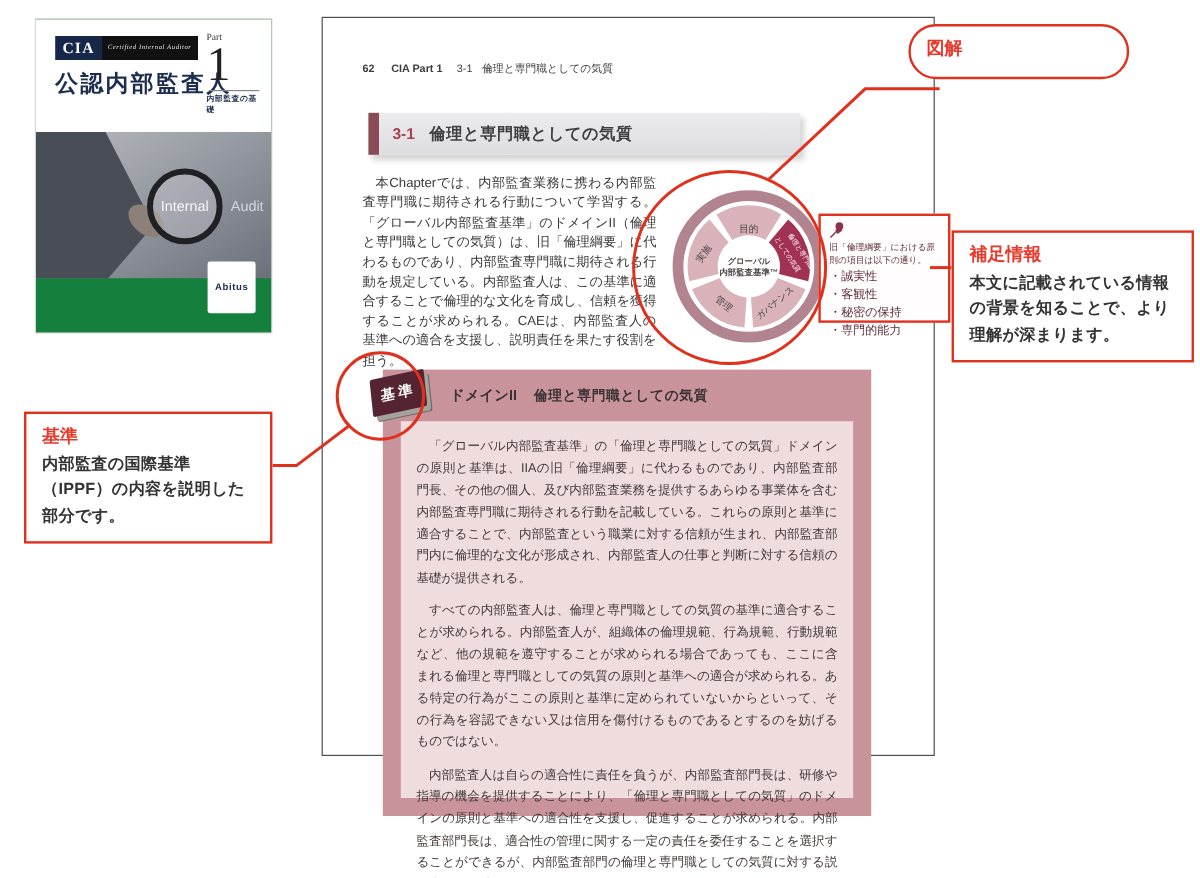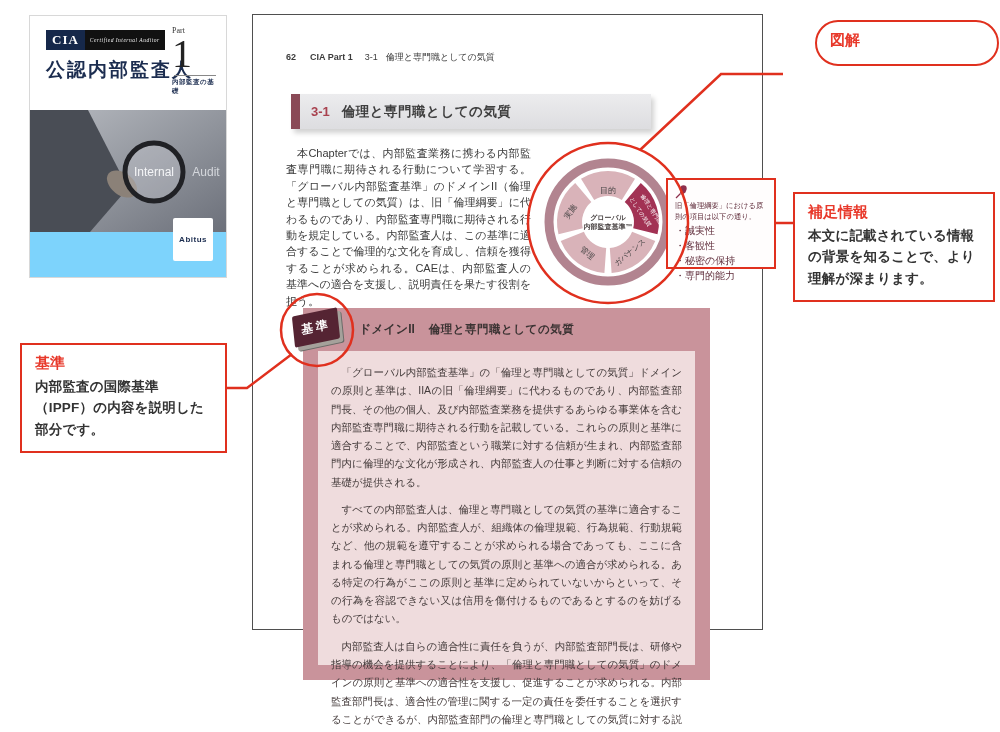--- a/index.html
+++ b/index.html
@@ -3,36 +3,36 @@
 <meta charset="utf-8">
 <style>
   * { margin:0; padding:0; box-sizing:border-box; }
   html,body { width:1000px; height:732px; }
   body { font-family:"Liberation Sans", sans-serif; background:#ffffff; position:relative; overflow:hidden; }
 
   
   .canvas { position:absolute; inset:0; width:1000px; height:732px; }
 
   
-  .cover { position:absolute; left:30px; top:16px; width:196px; height:261px; background:#7dd3fc; box-shadow:0 0 0 1px #d8d8d8; overflow:hidden; }
+  .cover { position:absolute; left:30px; top:16px; width:196px; height:261px; background:#15803d; box-shadow:0 0 0 1px #d8d8d8; overflow:hidden; }
   .cover-top { position:relative; background:#ffffff; height:94px; padding:14px 12px 0 16px; }
   .cia-badge { display:inline-flex; align-items:stretch; }
   .cia-badge .cia { background:#16284a; color:#fff; font-family:"Liberation Serif", serif; font-size:13px; font-weight:bold; padding:2px 6px; letter-spacing:1px; }
   .cia-badge .cia-sub { background:#111111; color:#eee; font-family:"Liberation Serif", serif; font-style:italic; font-size:5.5px; padding:0 5px; display:flex; align-items:center; letter-spacing:0.5px; }
   .cover-title { font-family:"Liberation Serif", serif; color:#1c2d50; font-size:19px; font-weight:bold; letter-spacing:2px; margin-top:7px; }
   .part-block { position:absolute; right:8px; top:10px; text-align:left; width:46px; }
   .part-label { font-family:"Liberation Serif", serif; font-size:8px; color:#333; }
   .part-num { font-family:"Liberation Serif", serif; font-size:40px; line-height:0.95; color:#222; }
   .part-rule { border-top:1px solid #888; margin:2px 2px 2px 2px; }
   .part-sub { font-size:6.5px; color:#1c2d50; font-weight:bold; letter-spacing:0.5px; }
   .cover-photo { display:block; width:196px; height:122px; }
   .abitus { position:absolute; right:13px; bottom:16px; background:#ffffff; color:#1c2d50; font-size:8px; font-weight:bold; padding:17px 6px; border-radius:2px; letter-spacing:0.5px; }
 
   
-  .page { position:absolute; left:252px; top:14px; width:511px; height:616px; background:#ffffff; border:1.5px solid #4f4f4f; }
+  .page { position:absolute; left:268px; top:14px; width:511px; height:616px; background:#ffffff; border:1.5px solid #4f4f4f; }
   .page-header { position:absolute; left:33px; top:36px; font-size:9px; color:#3c3c3c; white-space:nowrap; }
   .page-header .ph-num { font-weight:bold; margin-right:14px; }
   .page-header .ph-book { font-weight:bold; margin-right:12px; }
   .page-header .ph-ref { margin-right:8px; }
 
   .sec-heading { position:absolute; left:38px; top:79px; width:360px; height:35px; display:flex; box-shadow:3px 4px 5px rgba(0,0,0,0.18); }
   .sec-accent { width:9px; background:#8a4a57; }
   .sec-bar { flex:1; background:linear-gradient(to bottom,#ececee,#dddde0); display:flex; align-items:center; padding-left:11px; }
   .sec-num { color:#a8414e; font-weight:bold; font-size:13px; margin-right:12px; }
   .sec-title { color:#3f3f3f; font-weight:bold; font-size:13.5px; letter-spacing:0.5px; }
@@ -59,21 +59,21 @@
   .std-inner p { font-size:10.5px; line-height:1.74; color:#433a3a; text-align:justify; text-indent:1em; margin-bottom:9px; }
   .std-inner p:last-child { margin-bottom:0; }
 
   
   .overlay { position:absolute; inset:0; pointer-events:none; }
 
   
   .callout { position:absolute; background:#ffffff; border:2px solid #e0301e; padding:9px 13px 11px 13px; }
   .callout-title { color:#e8392b; font-weight:bold; font-size:15px; margin-bottom:3px; }
   .callout-body { color:#333333; font-size:13.5px; line-height:1.58; font-weight:bold; letter-spacing:0.2px; }
-  .co-zukai { left:815px; top:20px; width:184px;border-radius:23px; }
+  .co-zukai { left:757px; top:20px; width:184px;border-radius:23px; }
   .co-hosoku { left:793px; top:192px; width:202px; }
   .co-kijun { left:20px; top:343px; width:207px; }
 </style>
 </head>
 <body>
 
 <div class="canvas">
 
   <div class="cover">
     <div class="cover-top">

